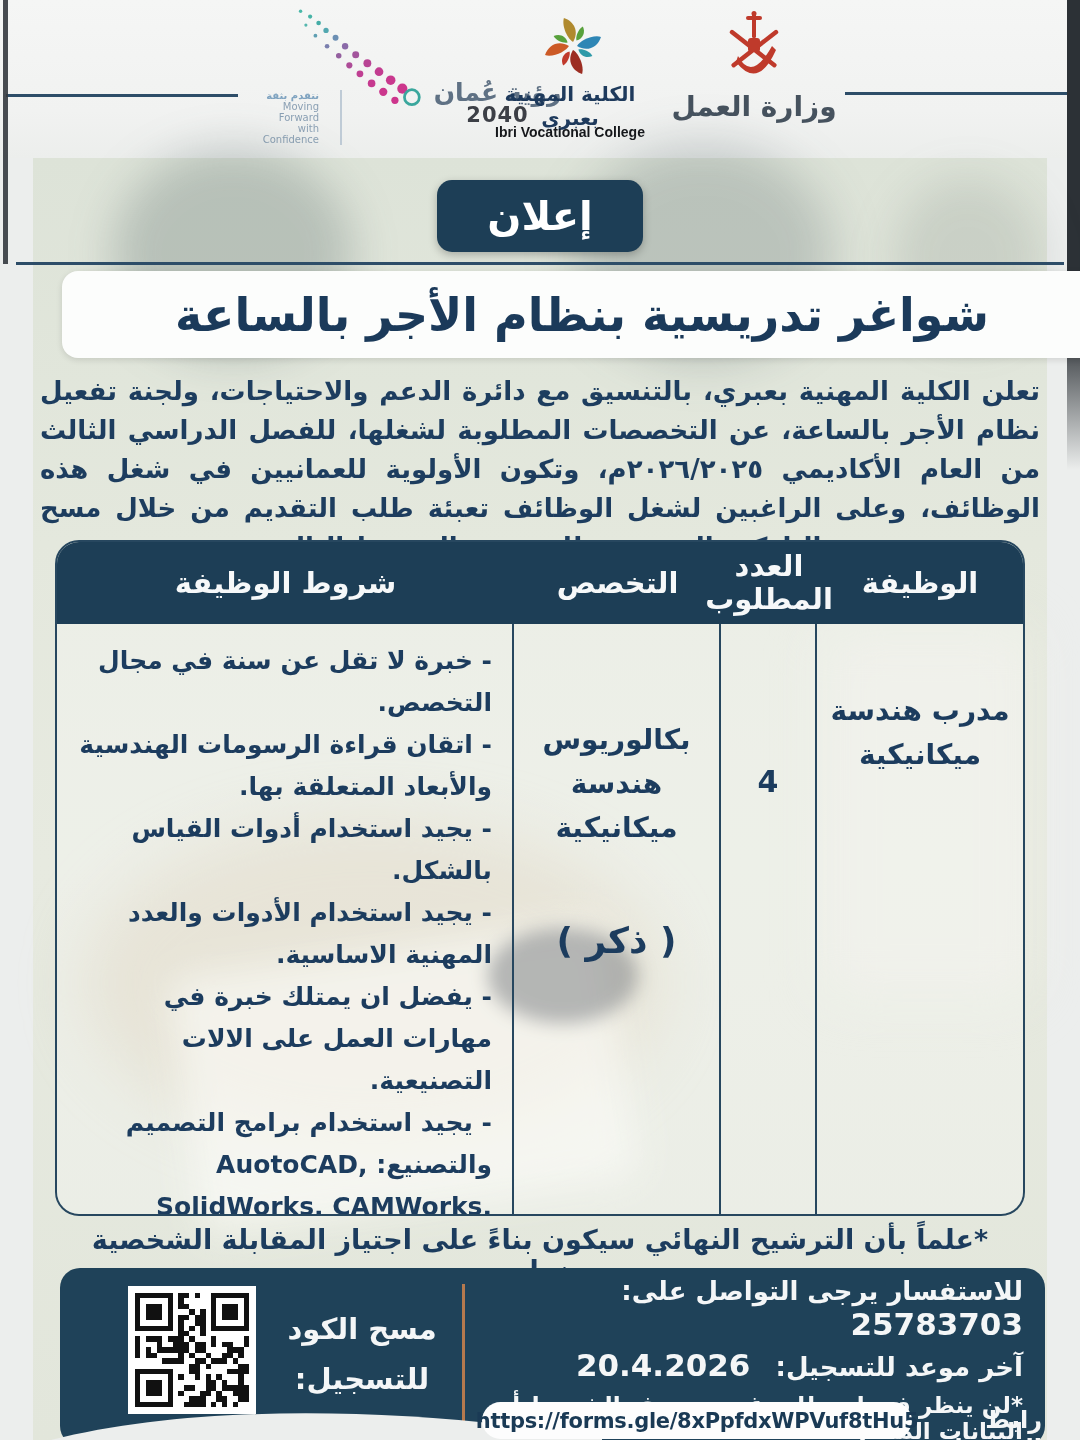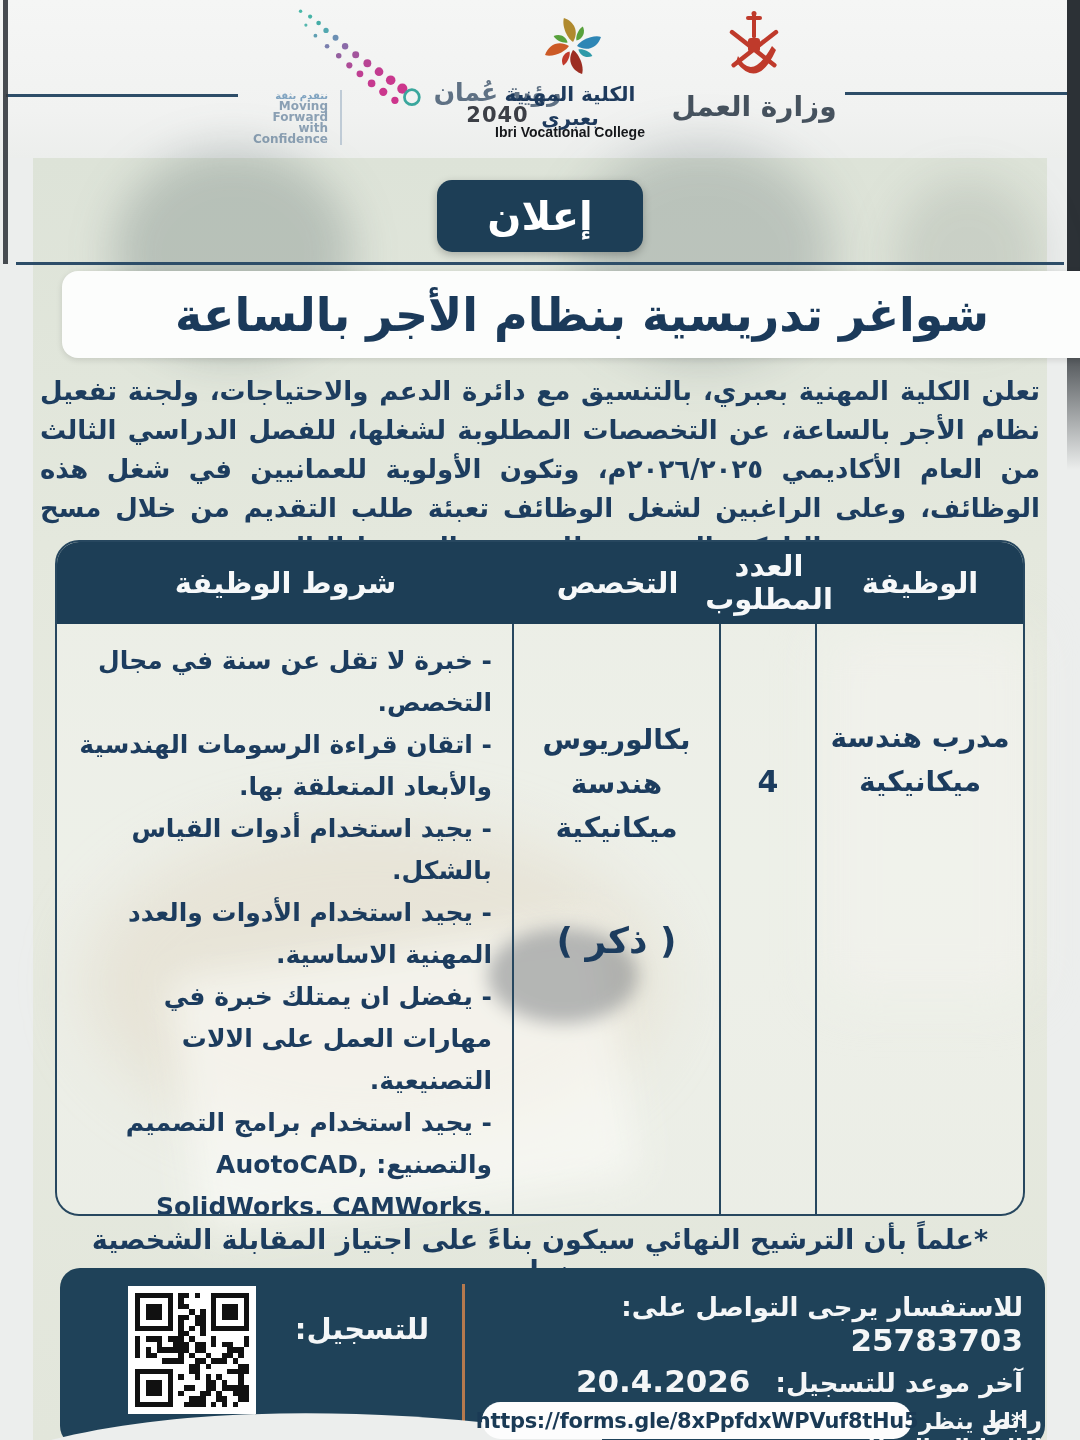--- a/index.html
+++ b/index.html
@@ -13,23 +13,23 @@
   .topbar{position:absolute;left:0;top:0;width:1080px;height:158px;
     background:linear-gradient(180deg,#f5f6f5 0%,#f1f2f1 70%,#eceeec 100%);}
   .topline{position:absolute;height:3px;background:#2d4d68;top:94px;}
   .topline.l{left:6px;width:232px;}
   .topline.r{left:845px;width:228px;top:92px;}
   .edge-left{position:absolute;left:3px;top:0;width:5px;height:264px;background:#34393e;opacity:.9;}
   .edge-right{position:absolute;right:0;top:0;width:13px;height:470px;
     background:linear-gradient(180deg,#2c3136 70%,rgba(44,49,54,0));}
   
   .vision-tagline{position:absolute;left:250px;top:90px;width:92px;text-align:right;
-    color:#8ba0b4;border-right:2px solid #bfcbd6;padding-right:12px;line-height:11px;}
+    color:#8ba0b4;border-right:2px solid #bfcbd6;padding-right:21px;line-height:11px;}
   .vision-tagline .ar{font-size:10px;color:#7fa3c0;}
-  .vision-tagline .en{font-size:12px;font-weight:bold;}
+  .vision-tagline .en{font-size:10px;font-weight:normal;}
   .vision-comet{position:absolute;left:292px;top:6px;}
   .vision-text{position:absolute;left:430px;top:80px;width:135px;text-align:center;color:#5f7184;}
   .vision-text .brand{font-size:25px;line-height:26px;}
   .vision-text .year{font-size:21px;color:#3c3f46;letter-spacing:1px;line-height:18px;}
   
   .college-pin{position:absolute;left:541px;top:14px;}
   .college-ar{position:absolute;left:492px;top:82px;width:156px;text-align:center;
     font-size:20px;color:#1e3a5c;direction:rtl;}
   .college-en{position:absolute;left:483px;top:124px;width:174px;text-align:center;
     font-size:14px;color:#15171a;font-family:"Liberation Sans",sans-serif;}
@@ -68,40 +68,40 @@
   .thead .cell{display:flex;align-items:center;justify-content:center;text-align:center;
     font-size:29px;line-height:33px;padding:0 6px;}
   .tbody{display:flex;flex:1;background:rgba(255,255,255,.28);}
   .tbody .cell{display:flex;flex-direction:column;align-items:center;}
   .cell.c-job{width:206px;flex:none;}
   .cell.c-count{width:96px;flex:none;}
   .cell.c-major{width:207px;flex:none;}
   .cell.c-cond{flex:1;}
   .tbody .cell + .cell{border-left:none;}
   .tbody .cell:not(:first-child){border-right:2px solid #27475f;}
-  .tbody .c-job{padding-top:92px;font-size:28px;line-height:44px;text-align:center;}
+  .tbody .c-job{padding-top:65px;font-size:28px;line-height:44px;text-align:center;}
   .tbody .c-count{padding-top:140px;font-size:30px;font-family:"DejaVu Sans",sans-serif;}
   .tbody .c-major{padding-top:94px;font-size:28px;line-height:44px;text-align:center;}
   .tbody .c-major .gender{margin-top:69px;font-size:36px;}
   .tbody .c-cond{align-items:stretch;text-align:right;padding:16px 20px 0 12px;
     font-size:25px;line-height:42px;}
   
   .footnote{position:absolute;left:55px;top:1224px;width:970px;text-align:center;
     color:#1c3c5e;font-size:27px;direction:rtl;}
   
   .footerbox{position:absolute;left:60px;top:1268px;width:985px;height:178px;
     background:#1f4259;border-radius:20px;color:#f4f6f7;}
   .qr{position:absolute;left:68px;top:18px;width:128px;height:128px;background:#fff;
     padding:7px;}
   .qr svg{display:block;width:114px;height:114px;}
   .qr-label{position:absolute;left:212px;top:36px;width:180px;text-align:center;
     font-size:29px;line-height:50px;direction:rtl;}
   .fdivider{position:absolute;left:402px;top:16px;width:3px;height:138px;background:#b5794e;}
   .contact{position:absolute;right:22px;top:6px;width:560px;direction:rtl;text-align:right;}
-  .f-line1{font-size:26px;margin-top:18px;padding-left:42px;}
+  .f-line1{font-size:26px;margin-top:2px;padding-left:42px;}
   .f-line1 .num{font-size:31px;}
   .f-line2{font-size:26px;margin-top:5px;}
   .f-line2 .date{font-size:31px;margin-right:16px;}
   .f-line3{font-size:23px;margin-top:9px;}
   
   .link-label{position:absolute;left:916px;top:1406px;width:126px;color:#f4f6f7;
     font-size:24px;direction:rtl;text-align:right;z-index:6;}
   .link-pill{position:absolute;left:482px;top:1402px;width:430px;height:37px;
     background:#fdfdfd;border-radius:19px;display:flex;align-items:center;justify-content:center;
     color:#1a3a55;font-size:21px;letter-spacing:-0.3px;z-index:6;
@@ -233,20 +233,21 @@
   <div class="footnote">*علماً بأن الترشيح النهائي سيكون بناءً على اجتياز المقابلة الشخصية بنجاح.</div>
 
   <div class="footerbox">
     <div class="qr">
         <svg viewBox="0 0 21 21" shape-rendering="crispEdges">
     <path d="M8 0h1v1h-1zM9 0h1v1h-1zM11 0h1v1h-1zM8 1h1v1h-1zM8 2h1v1h-1zM9 2h1v1h-1zM10 3h1v1h-1zM12 3h1v1h-1zM8 4h1v1h-1zM9 4h1v1h-1zM11 4h1v1h-1zM12 4h1v1h-1zM8 5h1v1h-1zM11 5h1v1h-1zM12 5h1v1h-1zM8 6h1v1h-1zM10 6h1v1h-1zM12 6h1v1h-1zM8 7h1v1h-1zM9 7h1v1h-1zM12 7h1v1h-1zM0 8h1v1h-1zM2 8h1v1h-1zM3 8h1v1h-1zM4 8h1v1h-1zM6 8h1v1h-1zM7 8h1v1h-1zM8 8h1v1h-1zM10 8h1v1h-1zM14 8h1v1h-1zM20 8h1v1h-1zM0 9h1v1h-1zM4 9h1v1h-1zM7 9h1v1h-1zM8 9h1v1h-1zM9 9h1v1h-1zM11 9h1v1h-1zM12 9h1v1h-1zM14 9h1v1h-1zM16 9h1v1h-1zM17 9h1v1h-1zM20 9h1v1h-1zM0 10h1v1h-1zM2 10h1v1h-1zM4 10h1v1h-1zM5 10h1v1h-1zM6 10h1v1h-1zM7 10h1v1h-1zM8 10h1v1h-1zM9 10h1v1h-1zM11 10h1v1h-1zM12 10h1v1h-1zM17 10h1v1h-1zM18 10h1v1h-1zM19 10h1v1h-1zM0 11h1v1h-1zM2 11h1v1h-1zM3 11h1v1h-1zM8 11h1v1h-1zM10 11h1v1h-1zM13 11h1v1h-1zM16 11h1v1h-1zM17 11h1v1h-1zM19 11h1v1h-1zM5 12h1v1h-1zM6 12h1v1h-1zM7 12h1v1h-1zM8 12h1v1h-1zM11 12h1v1h-1zM12 12h1v1h-1zM14 12h1v1h-1zM15 12h1v1h-1zM16 12h1v1h-1zM18 12h1v1h-1zM10 13h1v1h-1zM11 13h1v1h-1zM13 13h1v1h-1zM19 13h1v1h-1zM20 13h1v1h-1zM10 14h1v1h-1zM11 14h1v1h-1zM17 14h1v1h-1zM18 14h1v1h-1zM19 14h1v1h-1zM20 14h1v1h-1zM8 15h1v1h-1zM11 15h1v1h-1zM13 15h1v1h-1zM15 15h1v1h-1zM19 15h1v1h-1zM13 16h1v1h-1zM14 16h1v1h-1zM16 16h1v1h-1zM19 16h1v1h-1zM9 17h1v1h-1zM10 17h1v1h-1zM13 17h1v1h-1zM14 17h1v1h-1zM16 17h1v1h-1zM17 17h1v1h-1zM18 17h1v1h-1zM19 17h1v1h-1zM20 17h1v1h-1zM8 18h1v1h-1zM12 18h1v1h-1zM13 18h1v1h-1zM15 18h1v1h-1zM18 18h1v1h-1zM19 18h1v1h-1zM20 18h1v1h-1zM10 19h1v1h-1zM11 19h1v1h-1zM12 19h1v1h-1zM15 19h1v1h-1zM16 19h1v1h-1zM19 19h1v1h-1zM20 19h1v1h-1zM9 20h1v1h-1zM10 20h1v1h-1zM11 20h1v1h-1zM12 20h1v1h-1zM14 20h1v1h-1zM16 20h1v1h-1zM18 20h1v1h-1z" fill="#111"></path>
     <path d="M0 0h7v7h-7z M1 1h5v5h-5z M2 2h3v3h-3z M14 0h7v7h-7z M15 1h5v5h-5z M16 2h3v3h-3z M0 14h7v7h-7z M1 15h5v5h-5z M2 16h3v3h-3z" fill="#111" fill-rule="evenodd"></path>
         </svg>
       </div>
     <div class="qr-label">
+      <div>مسح الكود</div>
       <div>للتسجيل:</div>
     </div>
     <div class="fdivider"></div>
     <div class="contact">
       <div class="f-line1">
         <span>للاستفسار يرجى التواصل على:</span>
         <span class="num">25783703</span>
       </div>
       <div class="f-line2">
         <span>آخر موعد للتسجيل:</span>

